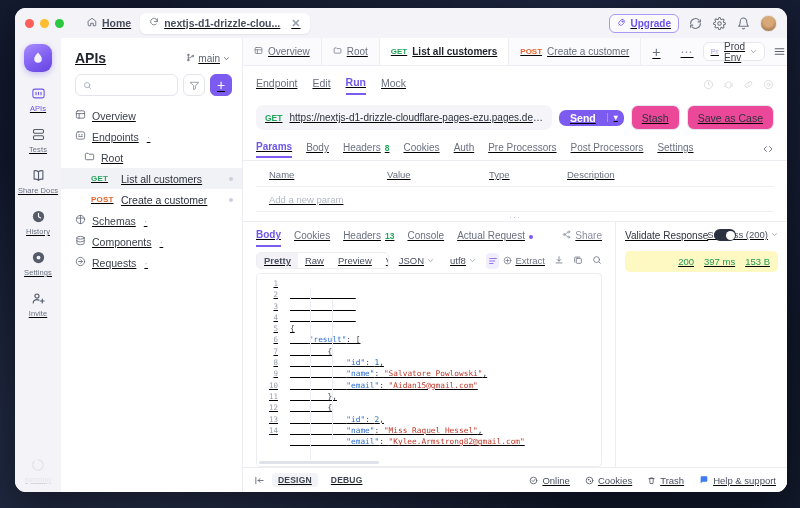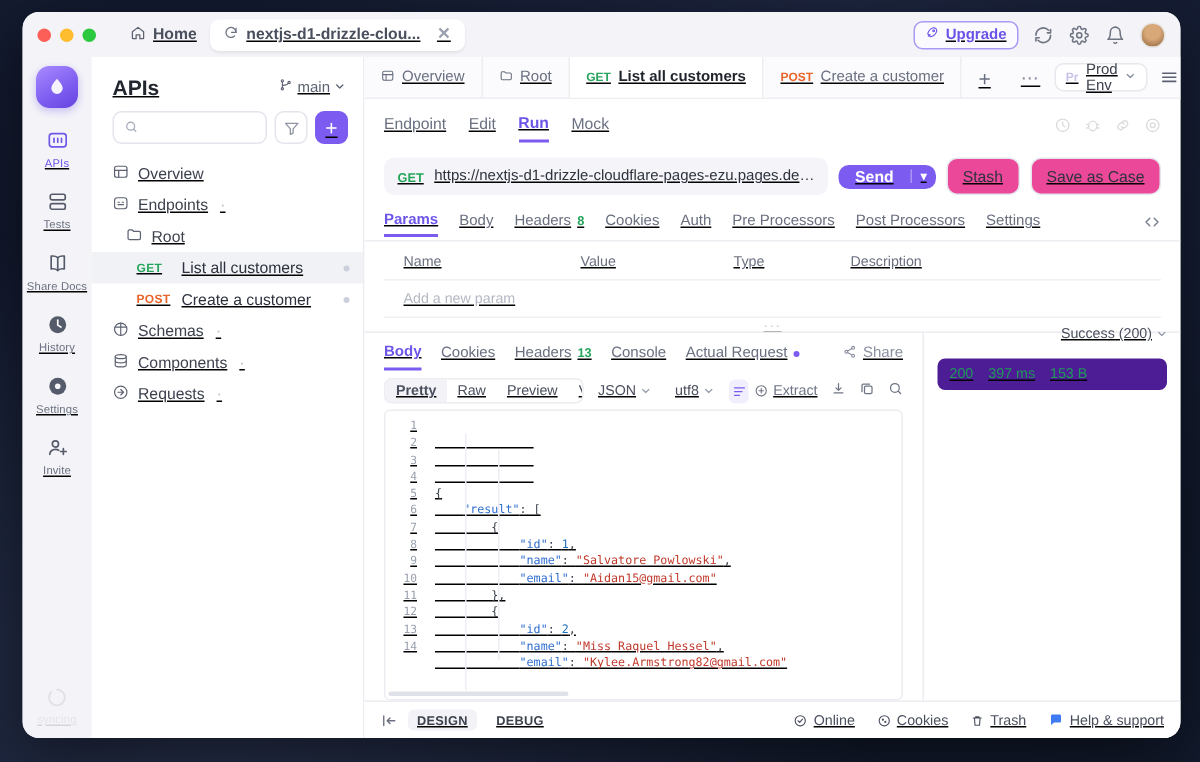--- a/index.html
+++ b/index.html
@@ -265,21 +265,21 @@
   .ind-guide { position: absolute; top: 15px; bottom: 6px; width: 1px; background: #eceef3; }
 
   .scroll-x { position:absolute; left: 0; right: 0; bottom: 0; height: 5px; }
   .scroll-x i { position: absolute; left: 2px; width: 120px; height: 3px; border-radius: 2px; background: #e0e2e9; }
 
   .validrow { display: flex; align-items: center; gap: 6px; }
   .vlabel { font-size: 10px; color: #2d323d; }
   .toggle { width: 22px; height: 12px; border-radius: 7px; background: #2b3040; position: relative; }
   .toggle::after { content: ""; position: absolute; right: 1.5px; top: 1.5px; width: 9px; height: 9px; border-radius: 50%; background: #fff; }
   .succ { font-size: 9.5px; color: #4a4f5e; display: flex; align-items: center; gap: 3px; margin-left:auto;}
-  .statbox { margin-top: 11px; background: #4c1d95; border-radius: 5px; padding: 5px 8px; display: flex; gap: 10px; }
+  .statbox { margin-top: 11px; background: #fef9c3; border-radius: 5px; padding: 5px 8px; display: flex; gap: 10px; justify-content: flex-end; }
   .statbox span { font-size: 9.5px; color: #1f9a58; }
 
   
   .footer {
     height: 25px; flex: 0 0 25px;
     border-top: 1px solid #ececf1; background: #fff;
     display: flex; align-items: center; padding: 0 11px; gap: 7px;
   }
   .collapse { color: #6a7080; font-size: 10px; display:flex;align-items:center; }
   .fbtn { font-size: 8.5px; color: #3d424e; font-weight: 700; padding: 2px 6px; border-radius: 4px; letter-spacing: .2px;}
@@ -796,20 +796,24 @@
               <div class="ind-guide" style="left:49px;top:26px;bottom:26px"></div>
               <div><div>{</div><div>    <span class="k">"result"</span>: [</div><div>        {</div><div>            <span class="k">"id"</span>: <span class="n">1</span>,</div><div>            <span class="k">"name"</span>: <span class="s">"Salvatore Powlowski"</span>,</div><div>            <span class="k">"email"</span>: <span class="s">"Aidan15@gmail.com"</span></div><div>        },</div><div>        {</div><div>            <span class="k">"id"</span>: <span class="n">2</span>,</div><div>            <span class="k">"name"</span>: <span class="s">"Miss Raquel Hessel"</span>,</div><div>            <span class="k">"email"</span>: <span class="s">"Kylee.Armstrong82@gmail.com"</span></div></div>
             </div>
             <div class="scroll-x">
                 <i></i>
               </div>
           </div>
         </div>
 
         <div class="resp-right">
+          <div class="validrow">
+            <span class="vlabel">Validate Response</span>
+            <span class="toggle"></span>
+          </div>
           <div class="validrow" style="margin-top:-12px">
             <span class="succ">
               <span>Success (200)</span>
               <svg width="7" height="7" viewBox="0 0 24 24" fill="none" stroke="#9aa0ae" stroke-width="3">
                   <path d="M5 9l7 7 7-7"></path>
                 </svg>
             </span>
           </div>
           <div class="statbox">
             <span>200</span>

